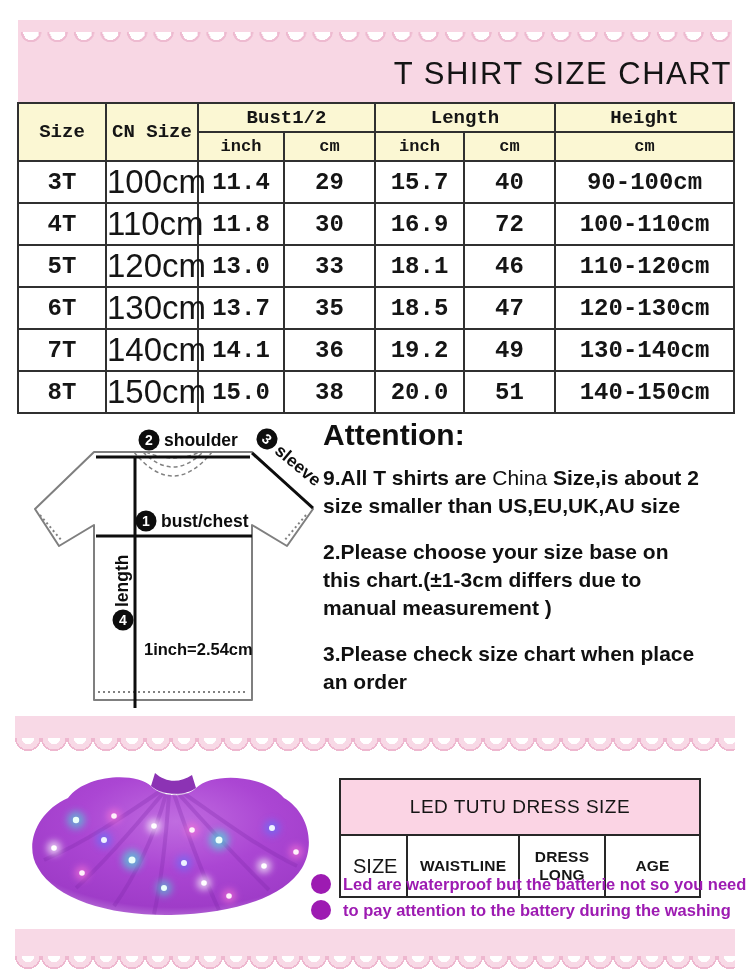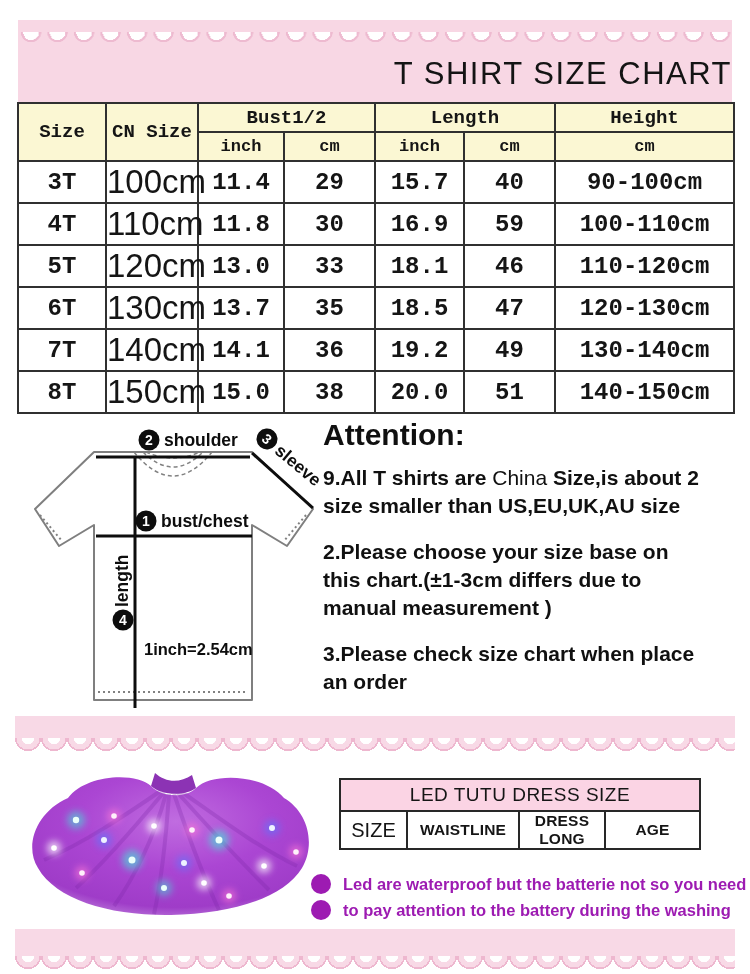--- a/index.html
+++ b/index.html
@@ -52,21 +52,21 @@
   }
   .lace-mid{top:716px;height:22px;}
   .lace-bottom{top:929px;height:27px;}
 
   
   .diagram{position:absolute;top:424px;left:22px;}
   .tutu-svg{position:absolute;top:768px;left:14px;}
 
   
   .led-table{position:absolute;top:778px;left:339px;width:360px;border-collapse:collapse;table-layout:fixed;}
-  .led-table th,.led-table td{border:2px solid #282828;text-align:center;vertical-align:middle;padding:0;background:#fff;}
+  .led-table th,.led-table td{border:2px solid #282828;text-align:center;vertical-align:middle;padding:12px;background:#fff;}
   .led-title th{background:#fbd4e4;font-size:19px;font-weight:500;letter-spacing:.5px;height:30px;}
   .led-cols th{height:27px;}
   .led-cols th.c-size{font-size:20px;font-weight:400;}
   .led-cols th.c-small{font-size:15.5px;font-weight:700;letter-spacing:.2px;}
   .led-vals td{height:38px;font-size:19px;font-weight:400;}
   .waist-val{display:block;line-height:19px;margin-top:2px;}
   .waist-note{display:block;font-size:12.5px;font-weight:700;line-height:13px;}
 
   
   .notes{position:absolute;top:874px;left:311px;}
@@ -117,21 +117,21 @@
       <td>15.7</td>
       <td>40</td>
       <td>90-100cm</td>
     </tr>
     <tr>
       <td>4T</td>
       <td class="cn">110cm</td>
       <td>11.8</td>
       <td>30</td>
       <td>16.9</td>
-      <td>59</td>
+      <td>72</td>
       <td>100-110cm</td>
     </tr>
     <tr>
       <td>5T</td>
       <td class="cn">120cm</td>
       <td>13.0</td>
       <td>33</td>
       <td>18.1</td>
       <td>46</td>
       <td>110-120cm</td>

